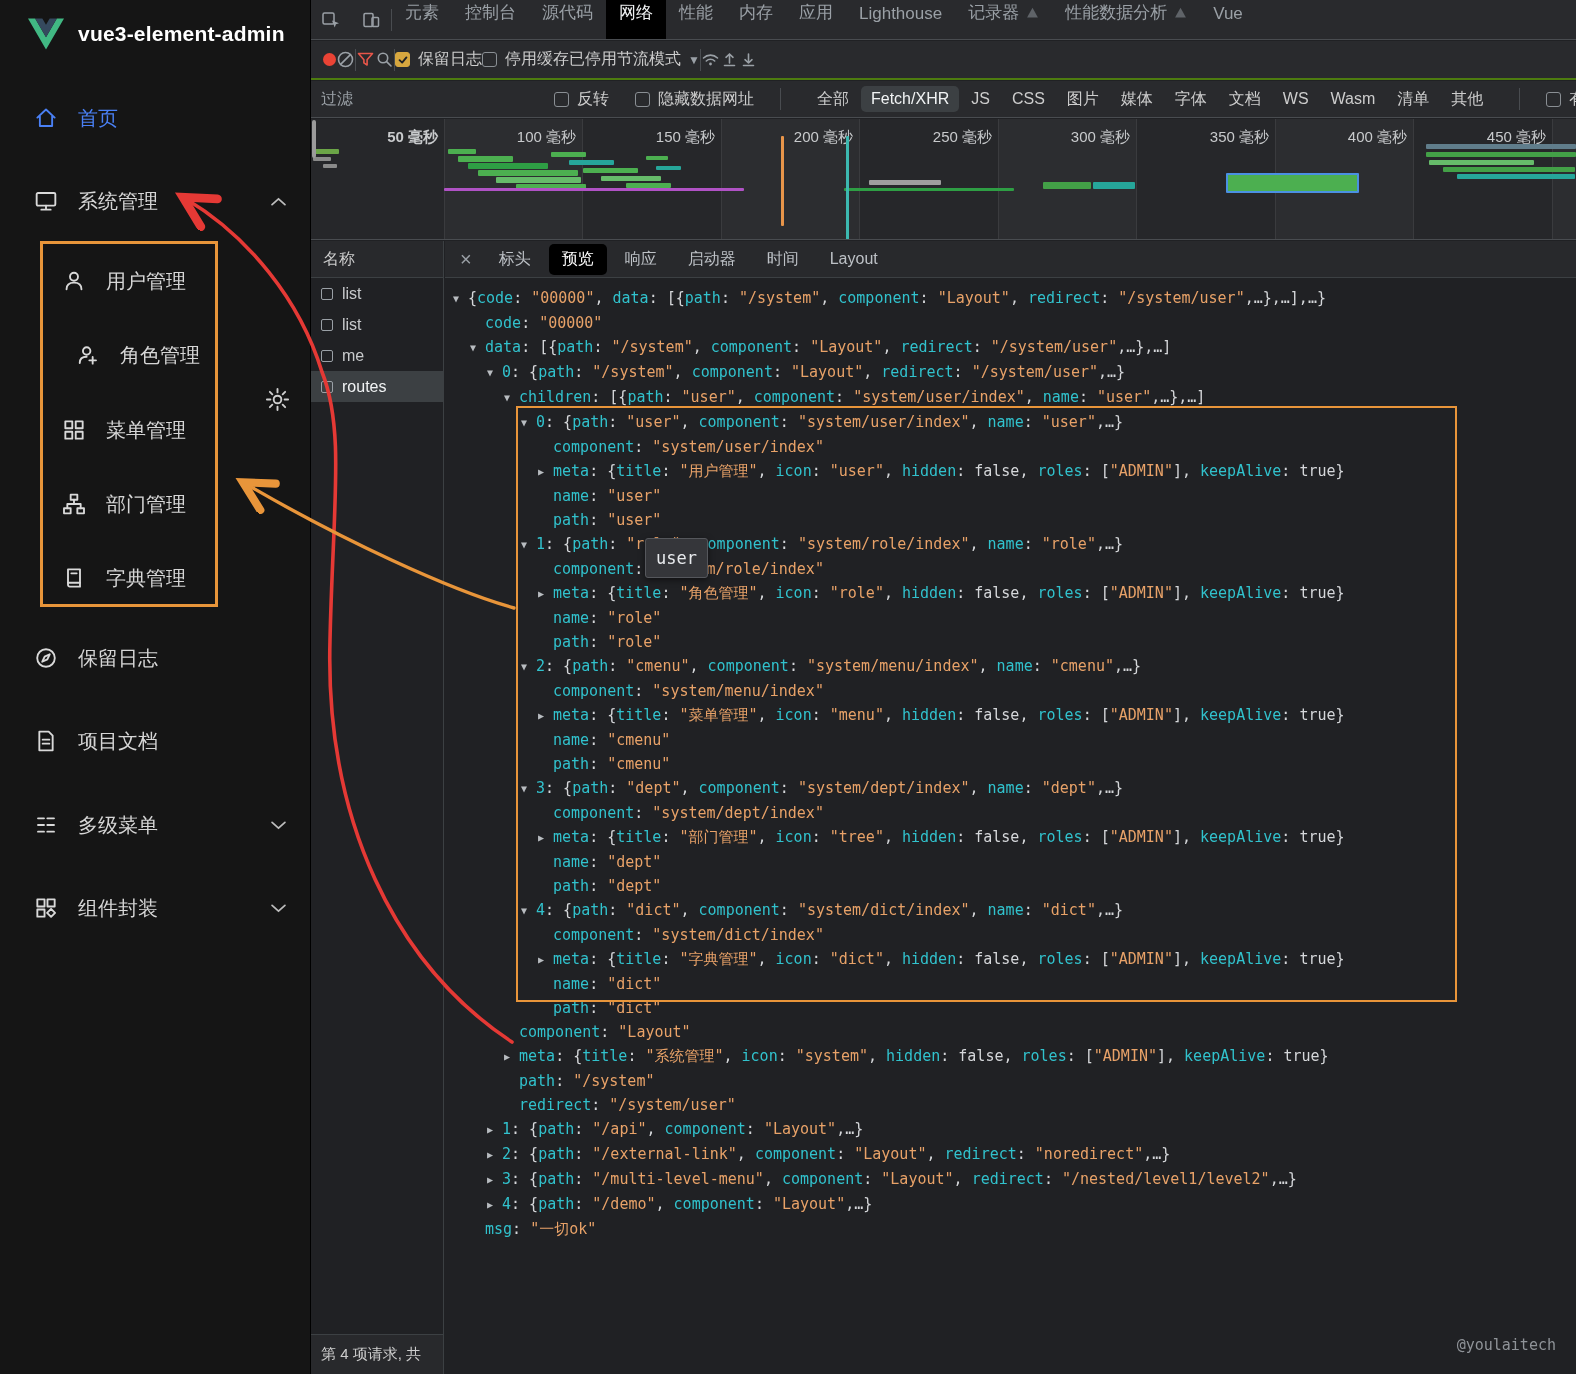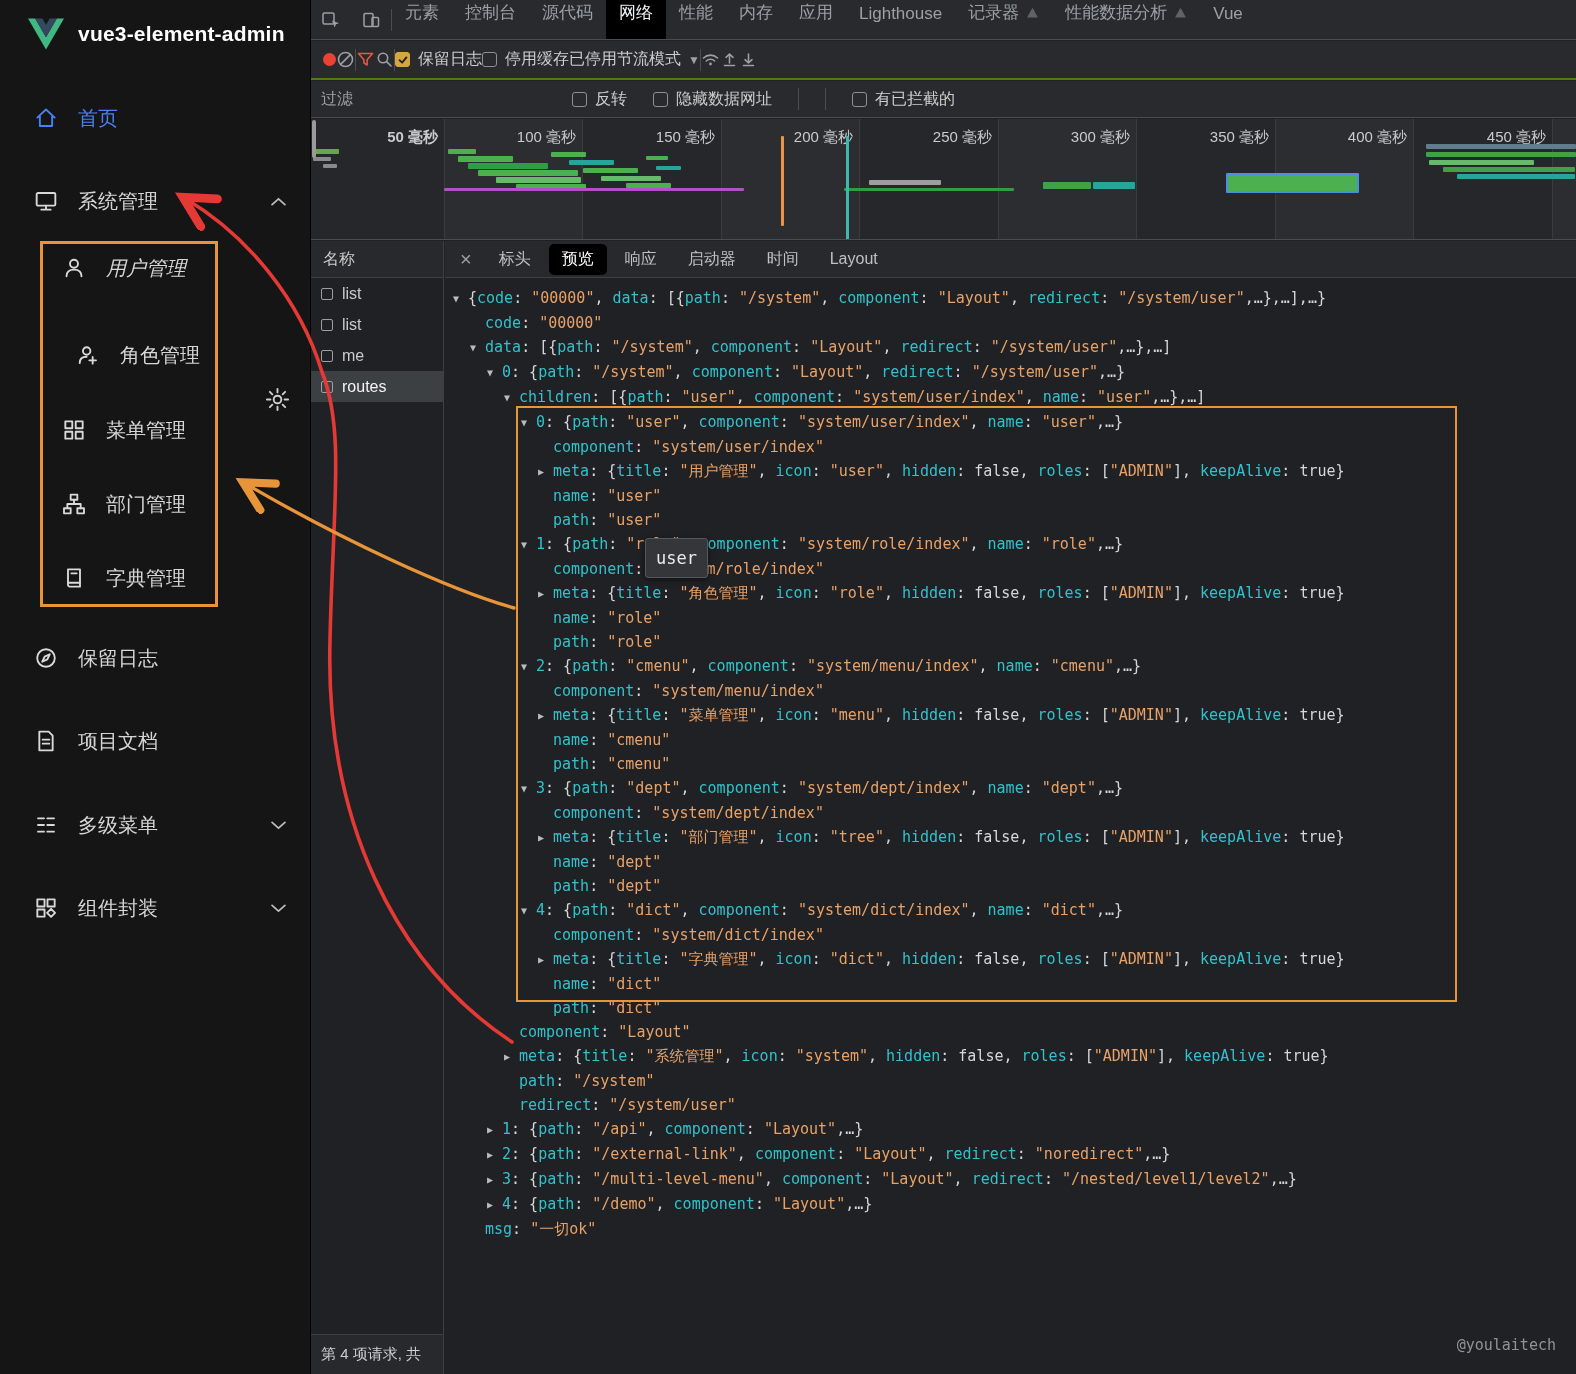--- a/index.html
+++ b/index.html
@@ -132,21 +132,21 @@
               <path d="M9 12.5v3M5.5 15.5h7"></path>
             </svg>
           </span>
           <span>系统管理</span>
           <span class="chev">
             <svg viewBox="0 0 14 8">
               <path d="M1 7 7 1.5 13 7" fill="none" stroke="#bdbdbd" stroke-width="1.6" stroke-linecap="round"></path>
             </svg>
           </span>
         </div>
-        <div class="m-item sub" style="top: 240px; font-style: italic;">
+        <div class="m-item sub" style="top: 253px;">
           <span class="mic">
             <svg viewBox="0 0 18 18">
               <circle cx="9" cy="5.8" r="3"></circle>
               <path d="M3.4 15.2c0-3.4 2.5-5 5.6-5s5.6 1.6 5.6 5"></path>
             </svg>
           </span>
           <span>用户管理</span>
         </div>
         <div class="m-item sub" style="top: 327px; margin-left: 14px;">
           <span class="mic">
@@ -364,20 +364,34 @@
       <input class="flt-input" placeholder="过滤" style="">
       <label class="cb-wrap">
         <span class="cbox"></span>
         <span>反转</span>
       </label>
       <label class="cb-wrap">
         <span class="cbox"></span>
         <span>隐藏数据网址</span>
       </label>
       <span class="vsep"></span>
+      <div class="types">
+          <span class="pill">全部</span>
+          <span class="pill active">Fetch/XHR</span>
+          <span class="pill">JS</span>
+          <span class="pill">CSS</span>
+          <span class="pill">图片</span>
+          <span class="pill">媒体</span>
+          <span class="pill">字体</span>
+          <span class="pill">文档</span>
+          <span class="pill">WS</span>
+          <span class="pill">Wasm</span>
+          <span class="pill">清单</span>
+          <span class="pill">其他</span>
+        </div>
       <span class="vsep"></span>
       <label class="cb-wrap">
         <span class="cbox"></span>
         <span>有已拦截的</span>
       </label>
     </div>
 
     <div class="waterfall">
       <div class="scroll-thumb"></div>
     <div class="wf-stripe" style="left: 133px; width: 138px;"></div>

